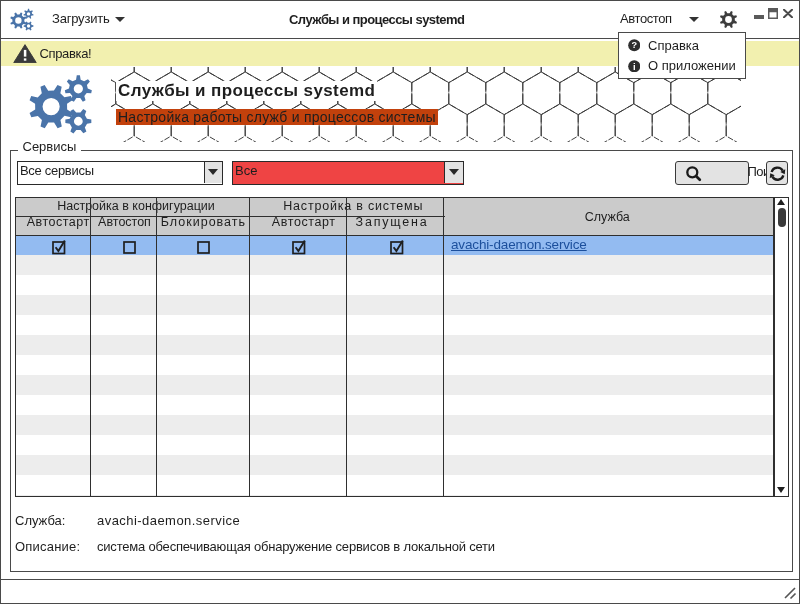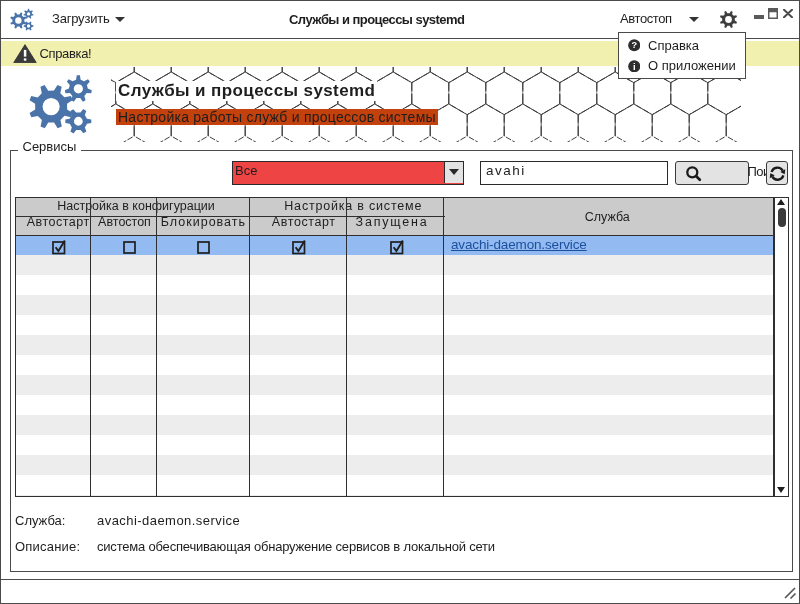--- a/index.html
+++ b/index.html
@@ -112,27 +112,29 @@
       <path fill-rule="evenodd" d="M47.8 6.3 L48.5 2.1 L51.5 2.1 L52.2 6.3 L55.5 7.9 L59.2 5.8 L61.0 8.1 L58.2 11.3 L59.0 14.8 L62.9 16.4 L62.3 19.3 L58.0 19.1 L55.7 21.9 L56.9 26.0 L54.3 27.3 L51.8 23.8 L48.2 23.8 L45.7 27.3 L43.1 26.0 L44.3 21.9 L42.0 19.1 L37.7 19.3 L37.1 16.4 L41.0 14.8 L41.8 11.3 L39.0 8.1 L40.8 5.8 L44.5 7.9 Z M54.4 15.0 A4.4 4.4 0 1 0 45.6 15.0 A4.4 4.4 0 1 0 54.4 15.0 Z"></path>
       <path fill-rule="evenodd" d="M52.0 37.6 L54.7 34.4 L57.6 36.1 L56.2 40.0 L58.2 43.6 L62.4 44.3 L62.4 47.6 L58.3 48.4 L56.2 51.9 L57.7 55.9 L54.8 57.5 L52.1 54.3 L48.0 54.4 L45.3 57.6 L42.4 55.9 L43.8 52.0 L41.8 48.4 L37.6 47.7 L37.6 44.4 L41.7 43.6 L43.8 40.1 L42.3 36.1 L45.2 34.5 L47.9 37.7 Z M54.2 46.0 A4.2 4.2 0 1 0 45.8 46.0 A4.2 4.2 0 1 0 54.2 46.0 Z"></path>
     </g>
   </svg>
   <div class="abs" style="left:115px;top:80px;font-size:17px;font-weight:bold;letter-spacing:0.4px;background:#fff;padding:0 2px;">Службы и процессы systemd</div>
   <div class="abs" style="left:115px;top:108px;font-size:14px;letter-spacing:0.25px;background:#c2410c;padding:0 2px;">Настройка работы служб и процессов системы</div>
 
   <div class="abs" style="left:9px;top:149px;width:782.5px;height:422px;border:1.5px solid #4a4a4a;"></div>
   <div class="abs" style="left:16.5px;top:138px;font-size:13px;background:#fff;padding:0 5px;">Сервисы</div>
 
+  <div class="abs" style="left:15.5px;top:160px;width:206.5px;height:24px;border:1.5px solid #2a2a2a;background:#fff;">
+    <div style="position:absolute;left:2.5px;top:0.5px;font-size:13px;letter-spacing:-0.3px;">Все сервисы</div>
+    <div style="position:absolute;right:0;top:0;width:18.5px;height:21px;background:#e3e3e3;border-left:1.5px solid #2a2a2a;"></div>
+    <div class="tri-down" style="position:absolute;right:4px;top:7px;border-left-width:5px;border-right-width:5px;border-top-width:6px;border-top-color:#2a2a2a;"></div>
+  </div>
   <div class="abs" style="left:230.5px;top:160px;width:232px;height:24px;border:1.5px solid #2a2a2a;background:#ef4444;">
     <div style="position:absolute;left:2.5px;top:0.5px;font-size:13px;">Все</div>
     <div style="position:absolute;right:0;top:0;width:18.5px;height:21px;background:#e3e3e3;border-left:1.5px solid #2a2a2a;"></div>
     <div class="tri-down" style="position:absolute;right:4px;top:7px;border-left-width:5px;border-right-width:5px;border-top-width:6px;border-top-color:#2a2a2a;"></div>
-  </div>
-  <div class="abs" style="left:479px;top:160px;width:188px;height:24px;border:1.5px solid #2a2a2a;background:#fff;">
-    <div style="position:absolute;left:5px;top:0.5px;font-size:13.5px;letter-spacing:1.5px;">avahi</div>
   </div>
   <div class="abs" style="left:673.5px;top:160px;width:74px;height:24px;border:1.5px solid #3a3a3a;border-radius:3px;background:#e3e3e3;">
     <svg style="position:absolute;left:10px;top:4px;" width="16" height="16" viewBox="0 0 16 16">
       <circle cx="6.3" cy="6.3" r="5" fill="none" stroke="#1a1a1a" stroke-width="2.3"></circle>
       <path d="M10 10 L13.8 13.8" stroke="#1a1a1a" stroke-width="2.7" stroke-linecap="round"></path>
     </svg>
     <div style="position:absolute;left:28px;top:1.5px;font-size:13px;letter-spacing:-0.5px;margin-left:44px;">Поиск</div>
   </div>
   <div class="abs" style="left:765px;top:160px;width:22px;height:24px;border:1.5px solid #3a3a3a;border-radius:3px;background:#e3e3e3;">
     <svg style="position:absolute;left:1.5px;top:3px;" width="17" height="17" viewBox="0 0 16 16">
@@ -143,21 +145,21 @@
       <path d="M1.2 7.8 L5.4 9.7 L0.7 12.4 Z" stroke="none"></path>
       </g>
     </svg>
   </div>
 
   <div class="abs" style="left:14px;top:196px;width:773.5px;height:299.5px;border:1px solid #2f2f2f;background:#fff;">
 
     <div style="position:absolute;left:0;top:0;width:758px;height:38px;background:#cbcbcb;border-bottom:1.5px solid #2f2f2f;"></div>
 
     <div style="position:absolute;left:3px;top:0.5px;width:234px;text-align:center;font-size:12.5px;">Настройка в конфигурации</div>
-    <div style="position:absolute;left:240px;top:0.5px;width:194.5px;text-align:center;font-size:12.5px;letter-spacing:0.8px;">Настройка в системе</div>
+    <div style="position:absolute;left:240px;top:0.5px;width:194.5px;text-align:center;font-size:12.5px;letter-spacing:0.8px;">Настройка в системы</div>
     <div style="position:absolute;left:426.5px;top:12px;width:329.5px;text-align:center;font-size:12.5px;">Служба</div>
     <div style="position:absolute;left:4.5px;top:17.3px;width:75.5px;text-align:center;font-size:12.5px;letter-spacing:0.5px;">Автостарт</div>
     <div style="position:absolute;left:75.5px;top:17.3px;width:66px;text-align:center;font-size:12.5px;">Автостоп</div>
     <div style="position:absolute;left:137.5px;top:17.3px;width:92.5px;text-align:right;font-size:12.5px;letter-spacing:1px;">Блокировать</div>
     <div style="position:absolute;left:239px;top:17.3px;width:97.5px;text-align:center;font-size:12.5px;letter-spacing:0.6px;">Автостарт</div>
     <div style="position:absolute;left:331.5px;top:17.3px;width:89px;text-align:center;font-size:12.5px;letter-spacing:1.8px;">Запущена</div>
 
     <div style="position:absolute;left:0;top:17.5px;width:428.5px;height:1.2px;background:#2f2f2f;"></div>
 
     <div style="position:absolute;left:0;top:38px;width:757.3px;height:19px;background:#93bbf1;"></div>

